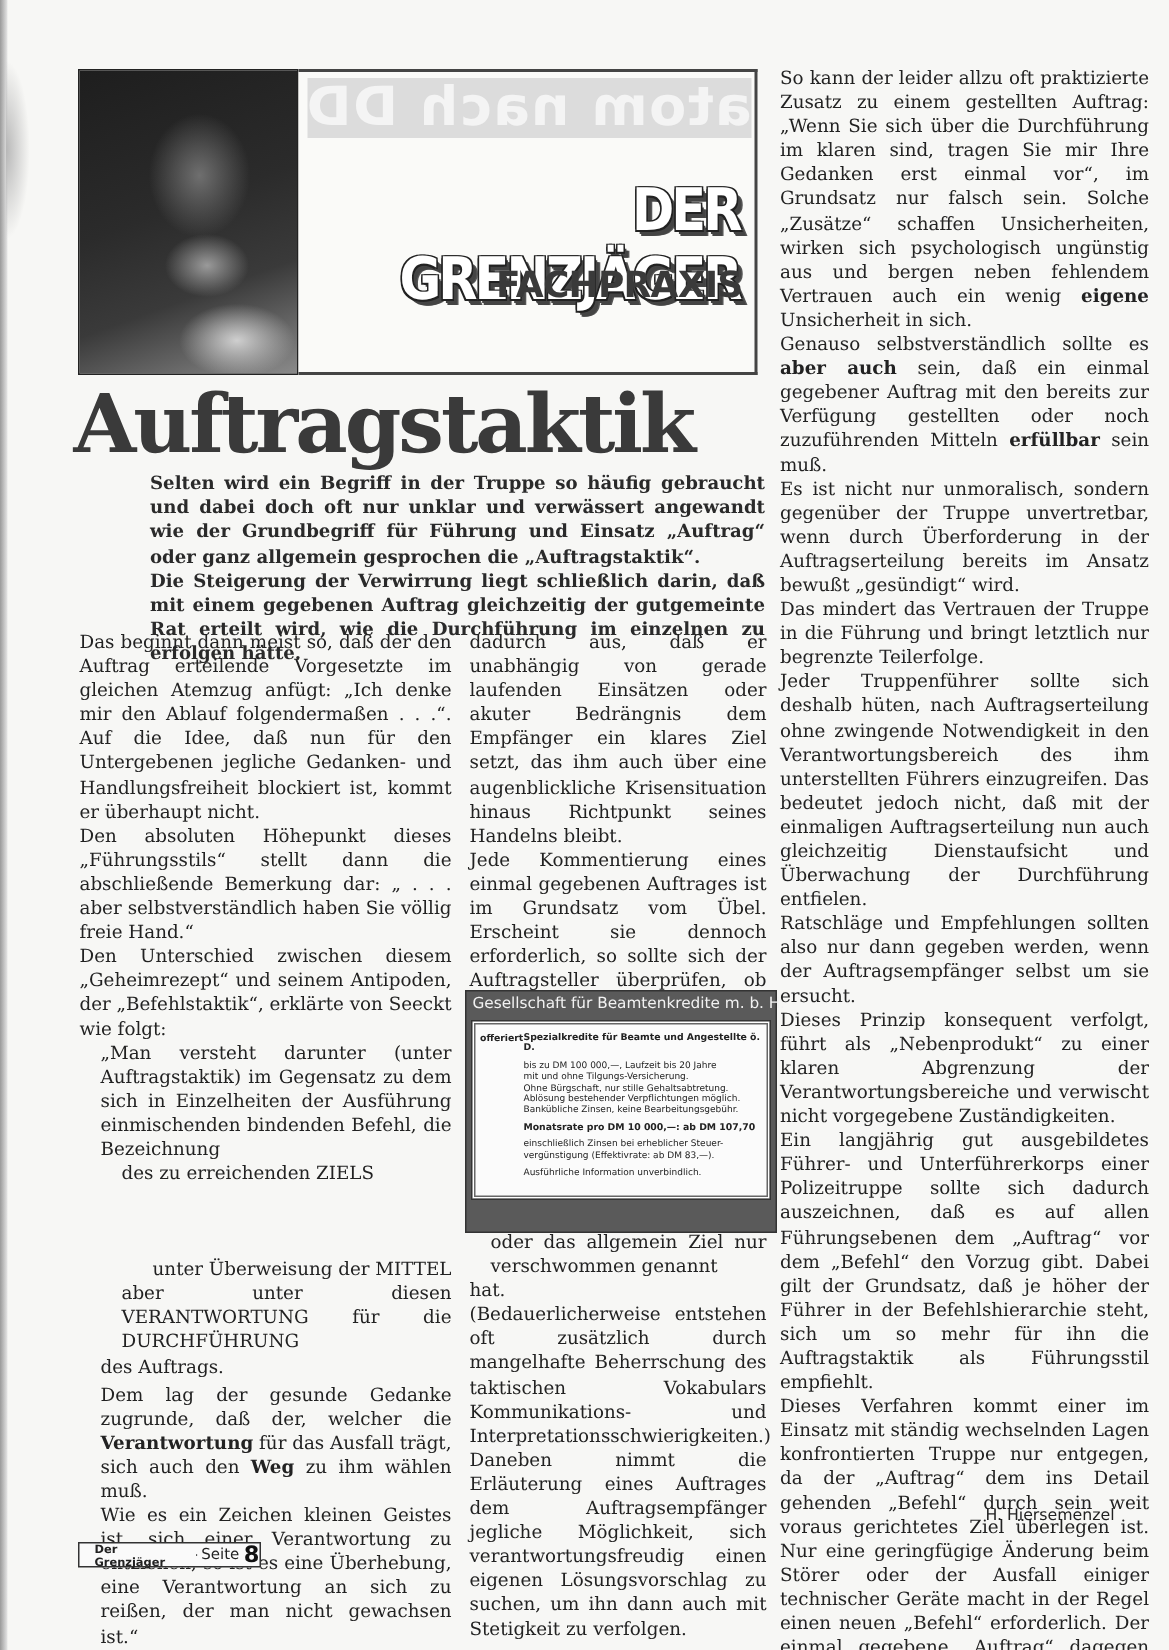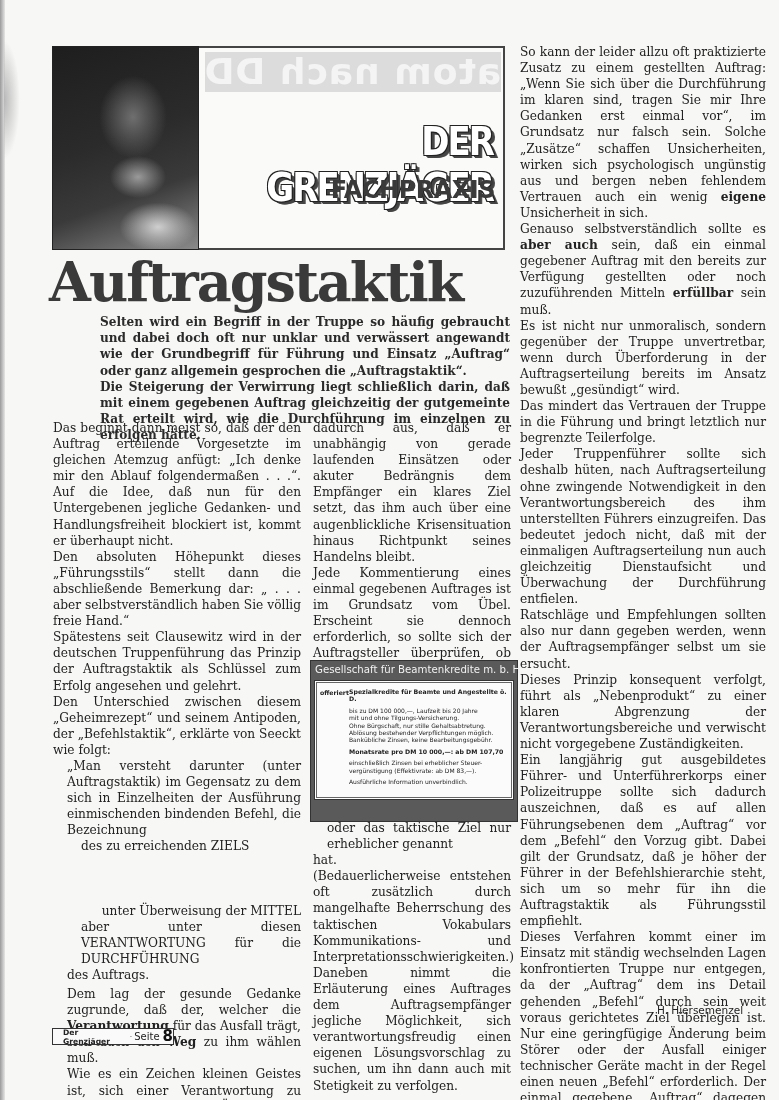--- a/index.html
+++ b/index.html
@@ -142,21 +142,20 @@
 <h1 class="headline" style="margin:0;">Auftragstaktik</h1>
 
 <div class="lead">
   <p>Selten wird ein Begriff in der Truppe so häufig gebraucht und dabei doch oft nur unklar und verwässert angewandt wie der Grundbegriff für Führung und Einsatz „Auftrag“ oder ganz allgemein gesprochen die „Auftragstaktik“.</p>
   <p>Die Steigerung der Verwirrung liegt schließlich darin, daß mit einem gegebenen Auftrag gleichzeitig der gutgemeinte Rat erteilt wird, wie die Durchführung im einzelnen zu erfolgen hätte.</p>
 </div>
 
 <div class="col col1">
   <p>Das beginnt dann meist so, daß der den Auftrag erteilende Vorgesetzte im gleichen Atemzug anfügt: „Ich denke mir den Ablauf folgendermaßen . . .“. Auf die Idee, daß nun für den Untergebenen jegliche Gedanken- und Handlungsfreiheit blockiert ist, kommt er überhaupt nicht.</p>
   <p>Den absoluten Höhepunkt dieses „Führungsstils“ stellt dann die abschließende Bemerkung dar: „ . . . aber selbstverständlich haben Sie völlig freie Hand.“</p>
-  <p>Spätestens seit Clausewitz wird in der deutschen Truppenführung das Prinzip der Auftragstaktik als Schlüssel zum Erfolg angesehen und gelehrt.</p>
   <p>Den Unterschied zwischen diesem „Geheimrezept“ und seinem Antipoden, der „Befehlstaktik“, erklärte von Seeckt wie folgt:</p>
   <p class="indent">„Man versteht darunter (unter Auftragstaktik) im Gegensatz zu dem sich in Einzelheiten der Ausführung einmischenden bindenden Befehl, die Bezeichnung</p>
   <p class="indent2" style="text-align:left;">des zu erreichenden ZIELS</p>
   <p class="indent2" style="text-align:right;margin-top:48px;">unter Überweisung der MITTEL</p>
   <p class="indent2">aber unter diesen VERANTWORTUNG für die DURCHFÜHRUNG</p>
   <p class="indent" style="margin-bottom:3px;">des Auftrags.</p>
   <p class="indent">
     <span>Dem lag der gesunde Gedanke zugrunde, daß der, welcher die </span><b>Verantwortung</b><span> für das Ausfall trägt, sich auch den </span><b>Weg</b><span> zu ihm wählen muß.</span>
   </p>
   <p class="indent">Wie es ein Zeichen kleinen Geistes ist, sich einer Verantwortung zu entziehen, so ist es eine Überhebung, eine Verantwortung an sich zu reißen, der man nicht gewachsen ist.“</p>
@@ -183,21 +182,21 @@
       <p>Bankübliche Zinsen, keine Bearbeitungsgebühr.</p>
       <p class="strong gap">Monatsrate pro DM 10 000,—: ab DM 107,70</p>
       <p class="gap">einschließlich Zinsen bei erheblicher Steuer-</p>
       <p>vergünstigung (Effektivrate: ab DM 83,—).</p>
       <p class="gap">Ausführliche Information unverbindlich.</p>
     </div>
   </div>
 </div>
 
 <div class="col col2b">
-  <p class="indent">oder das taktische Ziel nur erheblicher genannt</p>
+  <p class="indent">oder das allgemein Ziel nur verschwommen genannt</p>
   <p>hat.</p>
   <p>(Bedauerlicherweise entstehen oft zusätzlich durch mangelhafte Beherrschung des taktischen Vokabulars Kommunikations- und Interpretationsschwierigkeiten.)</p>
   <p>Daneben nimmt die Erläuterung eines Auftrages dem Auftragsempfänger jegliche Möglichkeit, sich verantwortungsfreudig einen eigenen Lösungsvorschlag zu suchen, um ihn dann auch mit Stetigkeit zu verfolgen.</p>
 </div>
 
 <div class="col col3">
   <p>
     <span>So kann der leider allzu oft praktizierte Zusatz zu einem gestellten Auftrag: „Wenn Sie sich über die Durchführung im klaren sind, tragen Sie mir Ihre Gedanken erst einmal vor“, im Grundsatz nur falsch sein. Solche „Zusätze“ schaffen Unsicherheiten, wirken sich psychologisch ungünstig aus und bergen neben fehlendem Vertrauen auch ein wenig </span><b>eigene</b><span> Unsicherheit in sich.</span>
   </p>
   <p>

